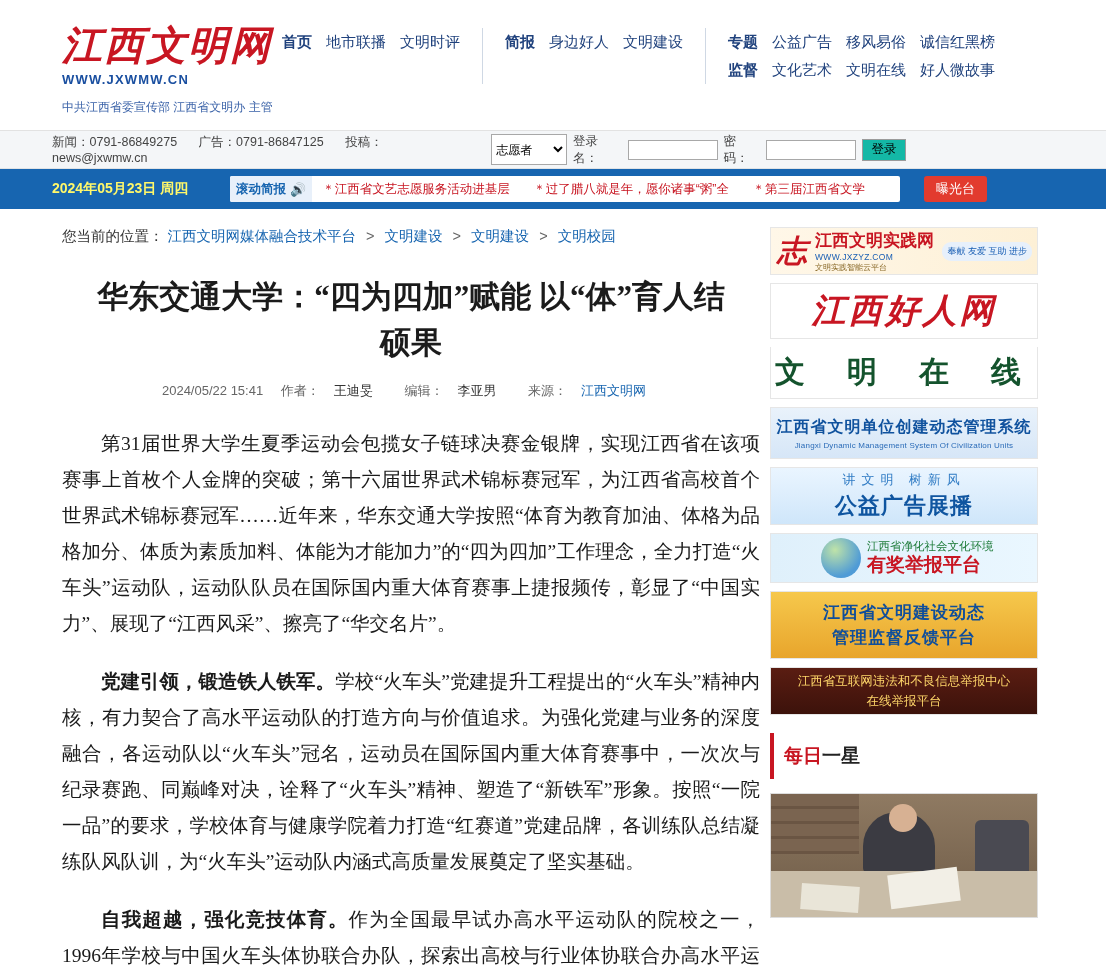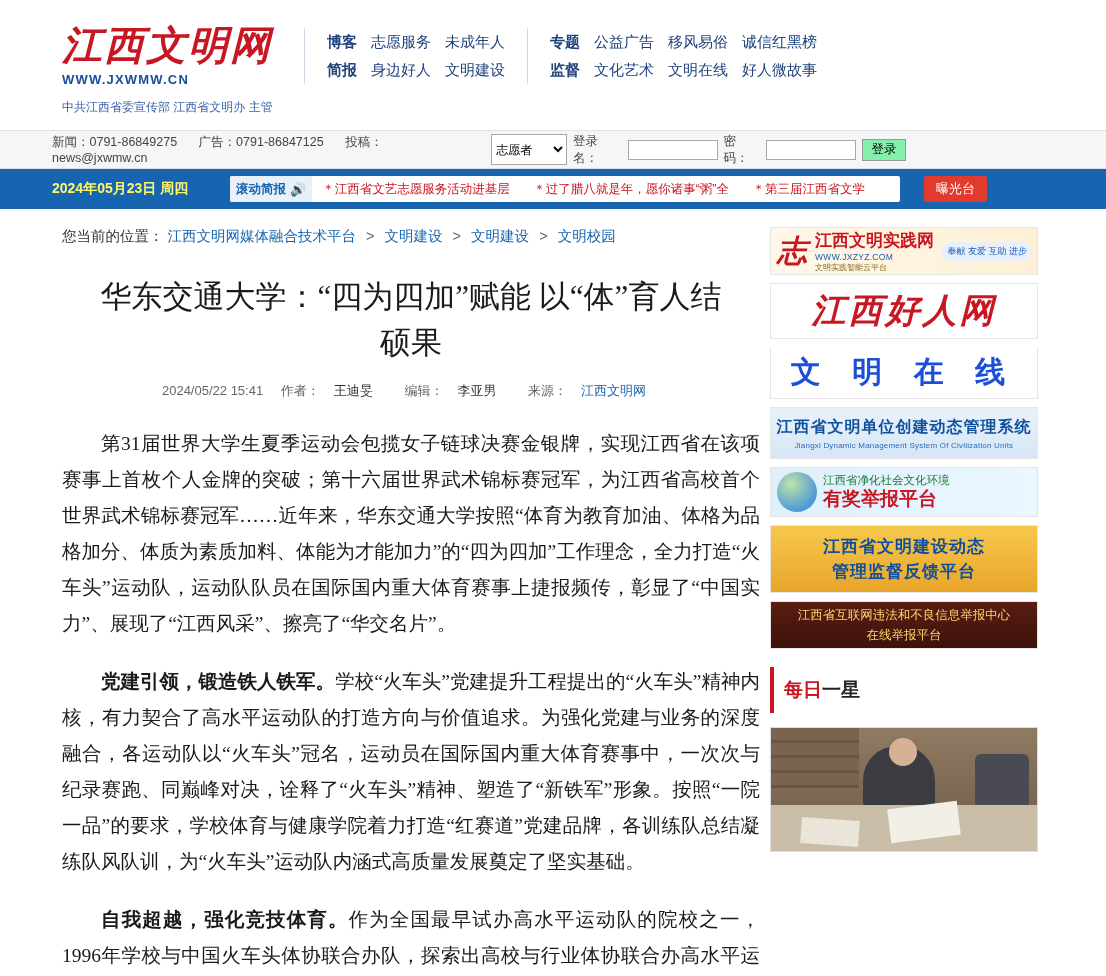--- a/index.html
+++ b/index.html
@@ -109,21 +109,21 @@
     height: 20px;
     border: 1px solid #a8a8a8;
     background: #fff;
     font-size: 12px;
   }
   .infobar button {
     height: 22px;
     min-width: 44px;
     font-size: 12.5px;
     border: 1px solid #9b9b9b;
-    background: #86efac;
+    background: #14b8a6;
     cursor: pointer;
   }
 
   
   .datebar {
     width: 1106px;
     height: 40px;
     background: #1765b0;
     display: flex;
     align-items: center;
@@ -199,21 +199,21 @@
   .crumb a { color: #1765b0; text-decoration: none; }
   .crumb .sep { color: #666; padding: 0 6px; }
 
   h1.title {
     font-family: "Liberation Serif", serif;
     font-size: 31px;
     line-height: 46px;
     text-align: center;
     color: #1b1b1b;
     margin: 10px 30px 10px 30px;
-    font-weight: normal;
+    font-weight: bold;
   }
   .meta {
     text-align: center;
     font-size: 13px;
     color: #666;
     padding: 6px 0 26px 0;
   }
   .meta span { margin-right: 14px; }
   .meta .val { color: #333; }
   .meta a { color: #1765b0; text-decoration: none; }
@@ -267,36 +267,36 @@
     font-family: "Liberation Serif", serif;
     color: #c81622;
     font-size: 34px;
     font-weight: bold;
     font-style: italic;
     letter-spacing: 3px;
   }
 
   .b3 { height: 52px; background: #fff; justify-content: center; border-top: none; }
   .b3 .txt {
-    font-family: Liberation Serif, serif;
-    color: #1d4ed8;
+    font-family: Liberation Mono, monospace;
+    color: #14532d;
     font-size: 30px;
     font-weight: bold;
     letter-spacing: 12px;
   }
 
   .b4 { height: 52px; background: linear-gradient(180deg,#e9f2fb,#d6e6f7); flex-direction: column; justify-content:center; align-items:center;}
   .b4 .l1 { color: #10529e; font-size: 16px; font-weight: bold; font-family:"Liberation Serif",serif; letter-spacing:1px;}
   .b4 .l2 { color: #2b6cb8; font-size: 8px; letter-spacing: .2px; margin-top: 3px;}
 
   .b5 { height: 58px; background: linear-gradient(180deg,#eaf5ff,#cfe6fa); flex-direction:column; justify-content:center; align-items:center;}
   .b5 .l1 { color:#2f7bc4; font-size: 13px; font-family:"Liberation Serif",serif; letter-spacing:6px;}
   .b5 .l2 { color:#0f55a0; font-size: 22px; font-weight:bold; font-family:"Liberation Serif",serif; letter-spacing:1px; margin-top:2px;}
 
-  .b6 { height: 50px; background: linear-gradient(90deg,#dff0fb,#eaf7ff); }
+  .b6 { height: 50px; background: linear-gradient(90deg,#dff0fb,#eaf7ff); padding-left: 44px; }
   .b6 .globe {
     width: 40px; height: 40px; border-radius: 50%;
     background: radial-gradient(circle at 35% 30%, #bfe3a8, #4f9bd6 70%);
     margin: 0 6px 0 6px; flex: none;
   }
   .b6 .tx { line-height: 1.25; }
   .b6 .l1 { color:#1b7a37; font-size: 11.5px; font-family:"Liberation Serif",serif;}
   .b6 .l2 { color:#c81622; font-size: 19px; font-weight:bold; font-family:"Liberation Serif",serif;}
 
   .b7 { height: 68px; background: linear-gradient(180deg,#f6c84c,#e8a52c); flex-direction:column; justify-content:center; align-items:center;}
@@ -343,28 +343,28 @@
 
 <div class="header">
   <div class="logo-block">
     <div class="logo-cn">江西文明网</div>
     <div class="logo-url">WWW.JXWMW.CN</div>
     <div class="logo-sub">中共江西省委宣传部  江西省文明办  主管</div>
   </div>
 
   <div class="nav-wrap">
     <div class="nav-group">
+      <div class="nav-row">
+        <a class="bold">首页</a>
+        <a>地市联播</a>
+        <a>文明时评</a>
+      </div>
     </div>
 
     <div class="nav-group">
-      <div class="nav-row">
-        <a class="bold">博客</a>
-        <a>志愿服务</a>
-        <a>未成年人</a>
-      </div>
       <div class="nav-row">
         <a class="bold">简报</a>
         <a>身边好人</a>
         <a>文明建设</a>
       </div>
     </div>
 
     <div class="nav-group">
       <div class="nav-row">
         <a class="bold">专题</a>
@@ -470,20 +470,24 @@
 
     <div class="banner b3">
       <span class="txt">文 明 在 线</span>
     </div>
 
     <div class="banner b4">
       <span class="l1">江西省文明单位创建动态管理系统</span>
       <span class="l2">Jiangxi Dynamic Management System Of Civilization Units</span>
     </div>
 
+    <div class="banner b5">
+      <span class="l1">讲文明  树新风</span>
+      <span class="l2">公益广告展播</span>
+    </div>
 
     <div class="banner b6">
       <span class="globe"></span>
       <span class="tx">
         <span class="l1" style="display:block">江西省净化社会文化环境</span>
         <span class="l2" style="display:block">有奖举报平台</span>
       </span>
     </div>
 
     <div class="banner b7">

